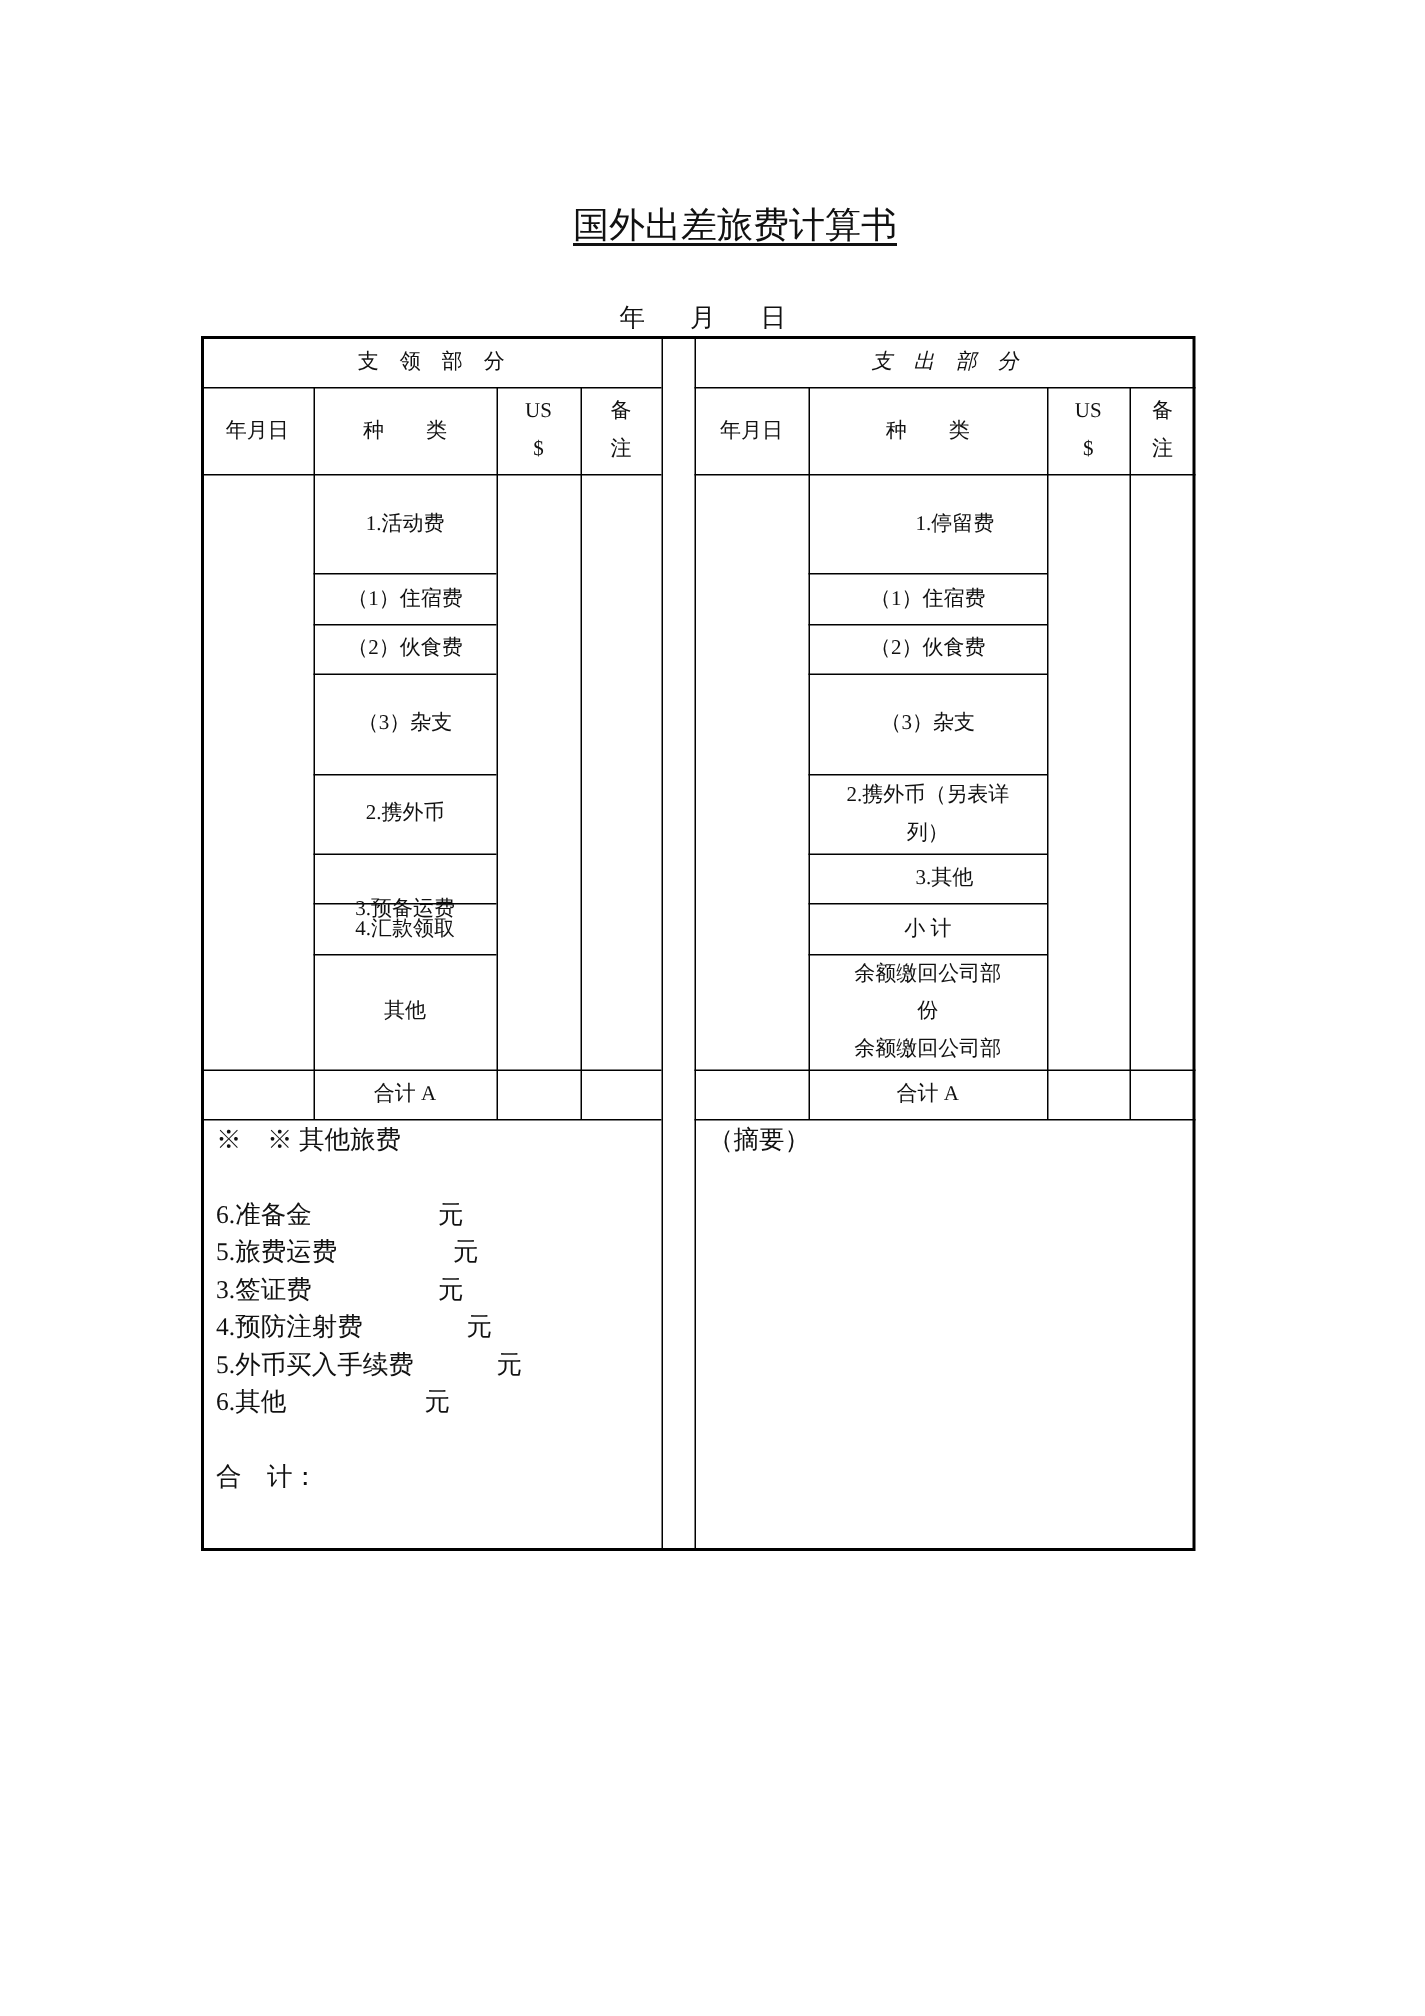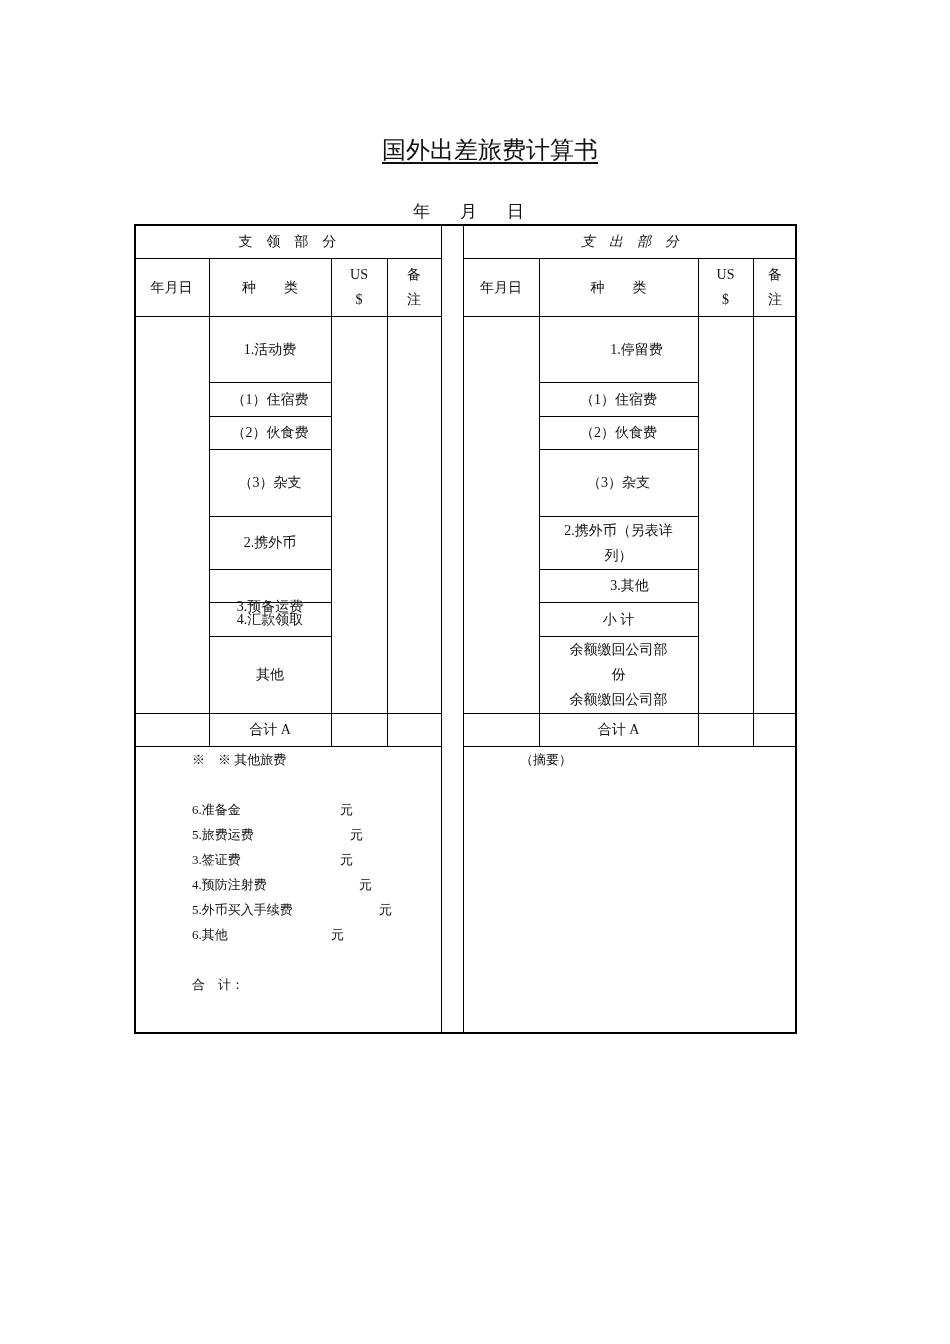--- a/index.html
+++ b/index.html
@@ -9,21 +9,21 @@
            font-size:24px; font-family:"DejaVu Sans", sans-serif; text-decoration:underline; text-underline-offset:4px; letter-spacing:0px; }
   .date { position:absolute; left:413px; top:200px; font-size:17px; word-spacing:0; }
   .date span { display:inline-block; }
   .frame { position:absolute; left:134px; top:224px; width:663px; height:810px; box-sizing:border-box;
            border:2px solid #000; }
   .v, .h { position:absolute; background:#000; }
   .v { width:1px; }
   .h { height:1px; }
   .cell { position:absolute; display:flex; align-items:center; justify-content:center; text-align:left;
           font-size:14px; line-height:25px; box-sizing:border-box; }
-  .notes { position:absolute; font-size:13px; line-height:25px;margin-left:48px; }
+  .notes { position:absolute; font-size:17px; line-height:25px; }
   .notes .row { white-space:pre; height:25px; }
 </style>
 </head>
 <body>
 
 <div class="title">国外出差旅费计算书</div>
 
 <div class="date">
   <span>年</span><span style="display:inline-block;width:30px"></span><span>月</span><span style="display:inline-block;width:30px"></span><span>日</span>
 </div>

